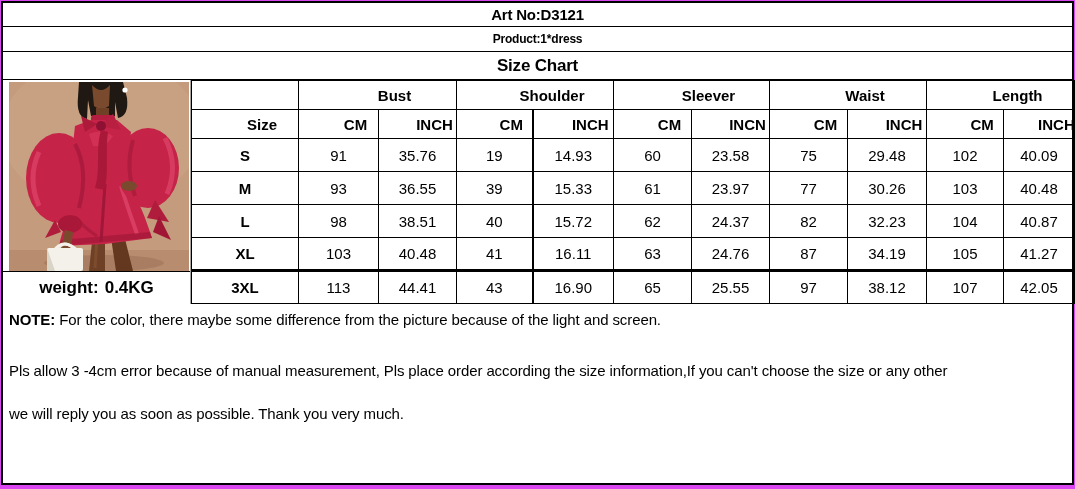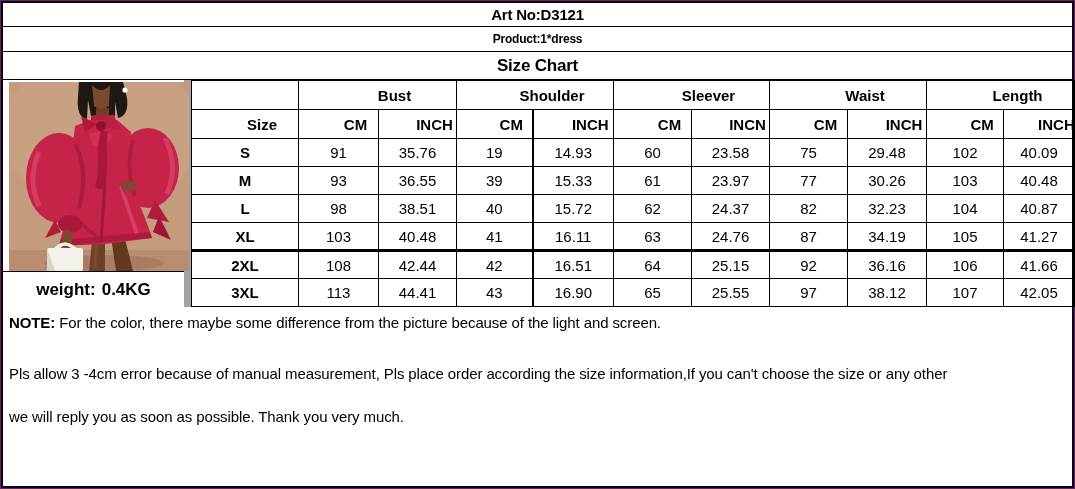--- a/index.html
+++ b/index.html
@@ -5,21 +5,21 @@
   * { box-sizing: border-box; margin: 0; padding: 0; }
   html, body { background: #fff; }
   body {
     font-family: "Liberation Sans", "DejaVu Sans", sans-serif;
     color: #000;
   }
   .canvas {
     position: relative;
     width: 1075px;
     height: 489px;
-    background: #701a75;
+    background: #d946ef;
     overflow: hidden;
   }
   .sheet {
     position: absolute;
     left: 1px; top: 1px;
     width: 1073px;
     border: 2px solid #000;
     background: #fff;
   }
   
@@ -32,21 +32,21 @@
     letter-spacing: -0.2px;
   }
   .banner.art-row     { height: 24px; font-size: 15px; }
   .banner.product-row { height: 25px; font-size: 12px; }
   .banner.title-row   { height: 28px; font-size: 17px; }
 
   
   .main { display: flex; align-items: stretch; }
   .left-panel {
     width: 188px;
-    border-right: 7px solid #a3a3a3;
+    border-right: 1px solid #a3a3a3;
     display: flex;
     flex-direction: column;
   }
   .photo {
     height: 191px;
     padding: 2px 2px 0 6px;
     background: #fff;
   }
   .photo svg { display: block; }
   .weight-cell {
@@ -271,33 +271,20 @@
               <td>41</td>
               <td>16.11</td>
               <td>63</td>
               <td>24.76</td>
               <td>87</td>
               <td>34.19</td>
               <td>105</td>
               <td>41.27</td>
             </tr>
             <tr class="unit-row">
-              <td class="size-cell">2XL</td>
-              <td>108</td>
-              <td>42.44</td>
-              <td>42</td>
-              <td>16.51</td>
-              <td>64</td>
-              <td>25.15</td>
-              <td>92</td>
-              <td>36.16</td>
-              <td>106</td>
-              <td>41.66</td>
-            </tr>
-            <tr class="unit-row">
               <td class="size-cell">3XL</td>
               <td>113</td>
               <td>44.41</td>
               <td>43</td>
               <td>16.90</td>
               <td>65</td>
               <td>25.55</td>
               <td>97</td>
               <td>38.12</td>
               <td>107</td>

